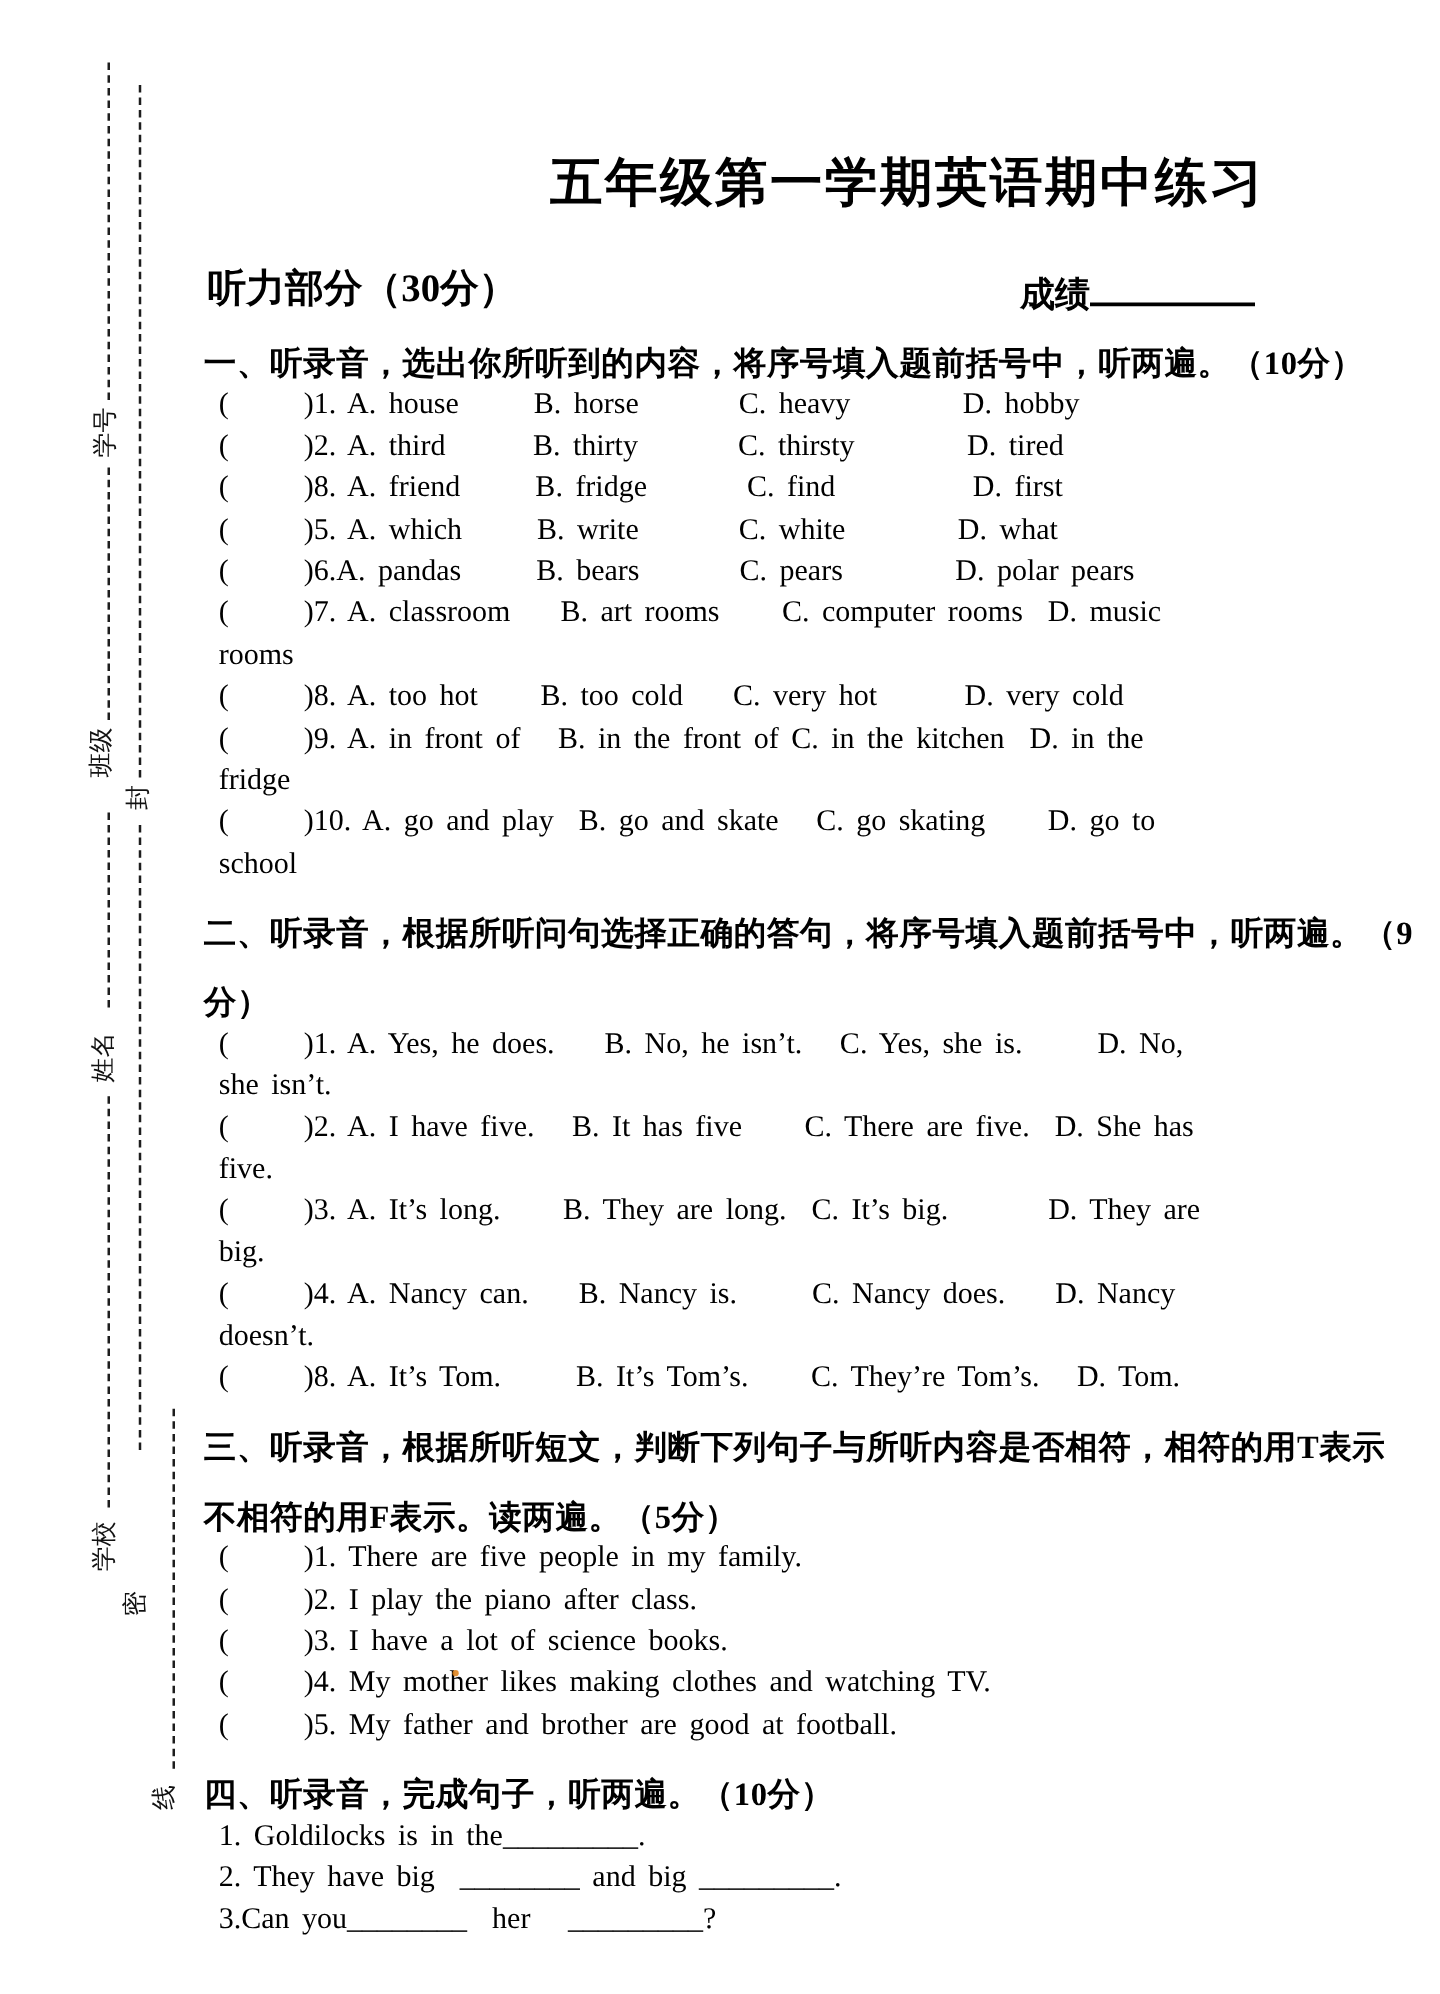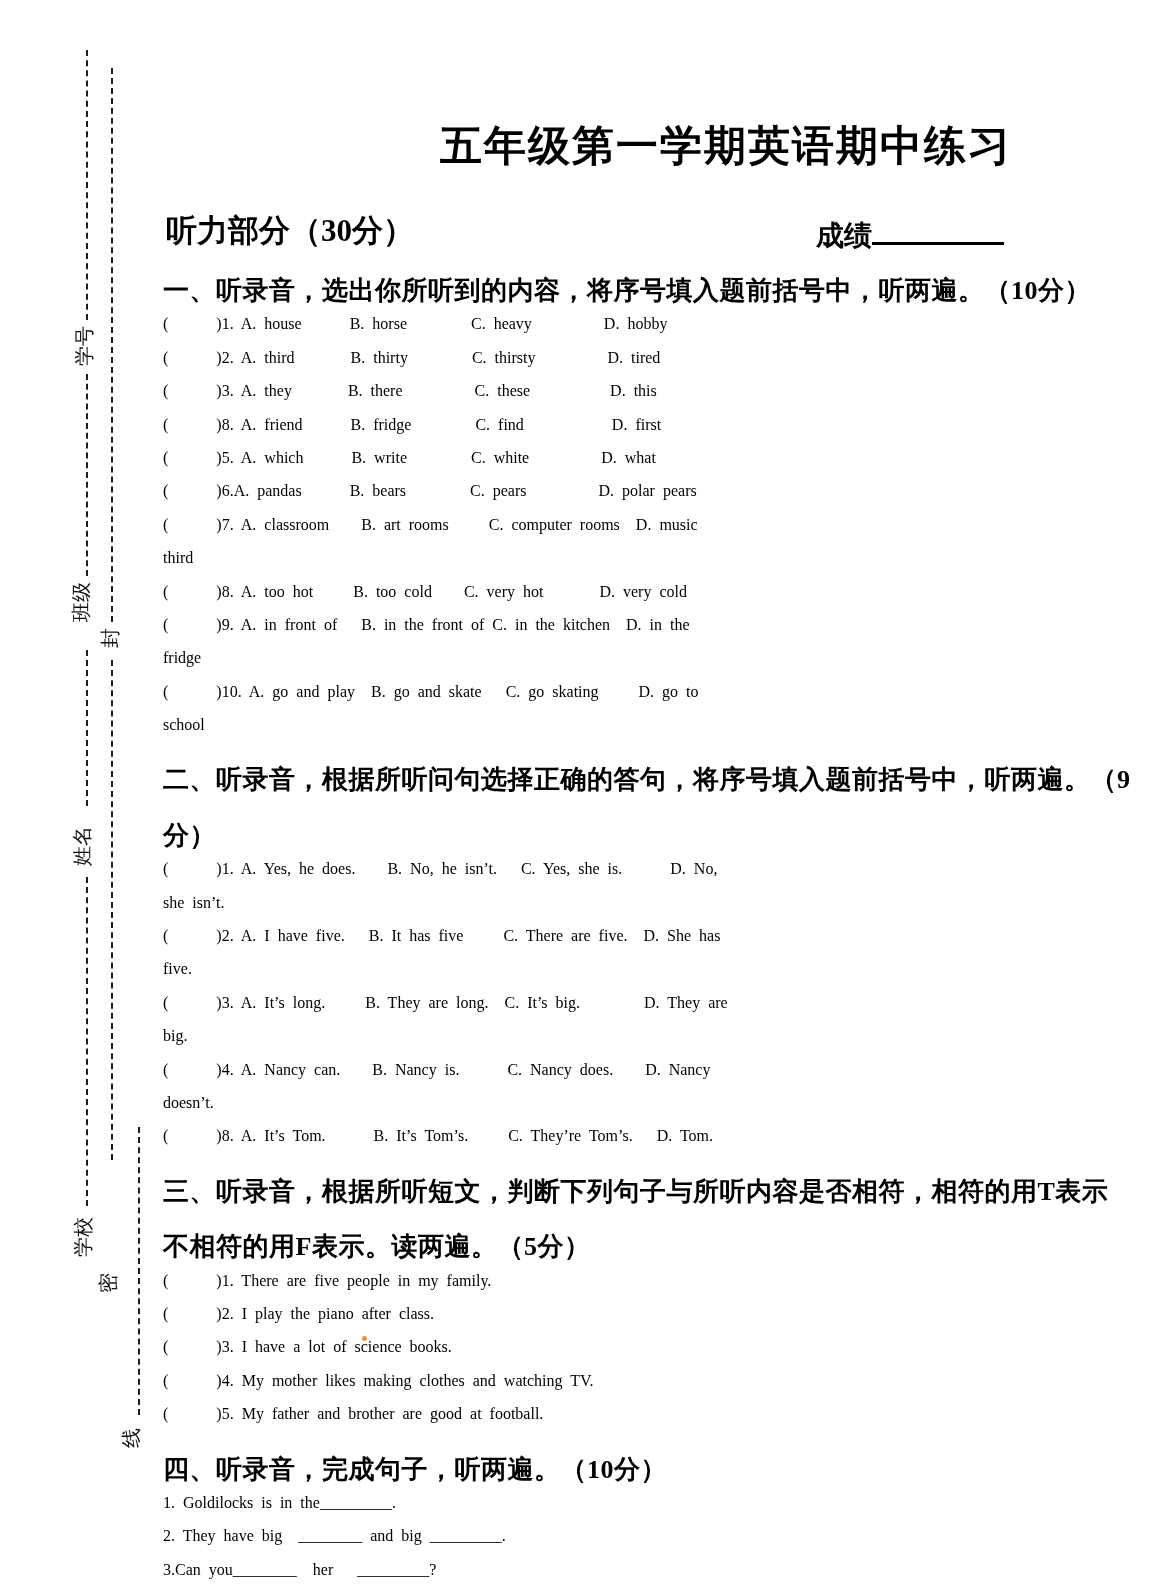--- a/index.html
+++ b/index.html
@@ -59,22 +59,23 @@
   .line {
     height:33.4px; line-height:33.4px;
     white-space:pre;
   }
   .line.cn {
     font-size:26px; font-weight:700;
     letter-spacing:0.5px;
     margin-top:22px;
   }
   .line.en {
-    font-size:16px;
+    font-size:24px;
     word-spacing:4px;
+    margin-left:12px;
   }
   
   .speck {
     position:absolute; left:362px; top:1336px;
     width:5px; height:5px; border-radius:50%;
     background:#e0851f; opacity:.9;
   }
 </style>
 </head>
 <body>
@@ -102,26 +103,25 @@
   <div class="score">
     <span>成绩</span><span class="score-blank"></span>
   </div>
 
   <div class="subtitle">听力部分（30分）</div>
 
   <div class="lines">
       <div class="line cn">一、听录音，选出你所听到的内容，将序号填入题前括号中，听两遍。（10分）</div>
       <div class="line en">(      )1. A. house      B. horse        C. heavy         D. hobby</div>
       <div class="line en">(      )2. A. third       B. thirty        C. thirsty         D. tired</div>
-      <div class="line en">(      )3. A. they       B. there         C. these          D. this</div>
       <div class="line en">(      )8. A. friend      B. fridge        C. find           D. first</div>
       <div class="line en">(      )5. A. which      B. write        C. white         D. what</div>
       <div class="line en">(      )6.A. pandas      B. bears        C. pears         D. polar pears</div>
       <div class="line en">(      )7. A. classroom    B. art rooms     C. computer rooms  D. music</div>
-      <div class="line en">third</div>
+      <div class="line en">rooms</div>
       <div class="line en">(      )8. A. too hot     B. too cold    C. very hot       D. very cold</div>
       <div class="line en">(      )9. A. in front of   B. in the front of C. in the kitchen  D. in the</div>
       <div class="line en">fridge</div>
       <div class="line en">(      )10. A. go and play  B. go and skate   C. go skating     D. go to</div>
       <div class="line en">school</div>
       <div class="line cn">二、听录音，根据所听问句选择正确的答句，将序号填入题前括号中，听两遍。（9</div>
       <div class="line cn">分）</div>
       <div class="line en">(      )1. A. Yes, he does.    B. No, he isn’t.   C. Yes, she is.      D. No,</div>
       <div class="line en">she isn’t.</div>
       <div class="line en">(      )2. A. I have five.   B. It has five     C. There are five.  D. She has</div>

